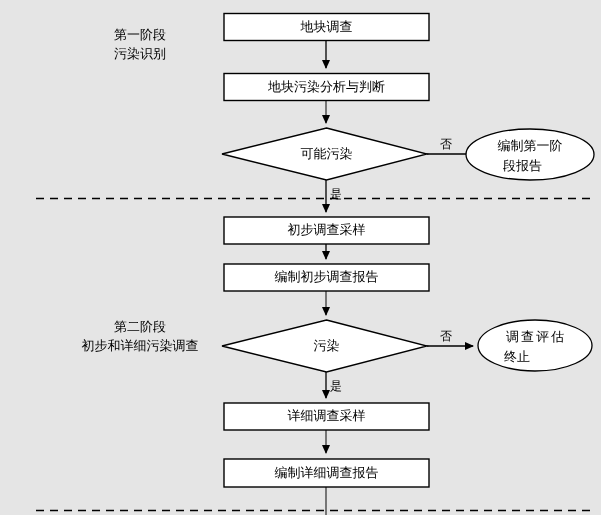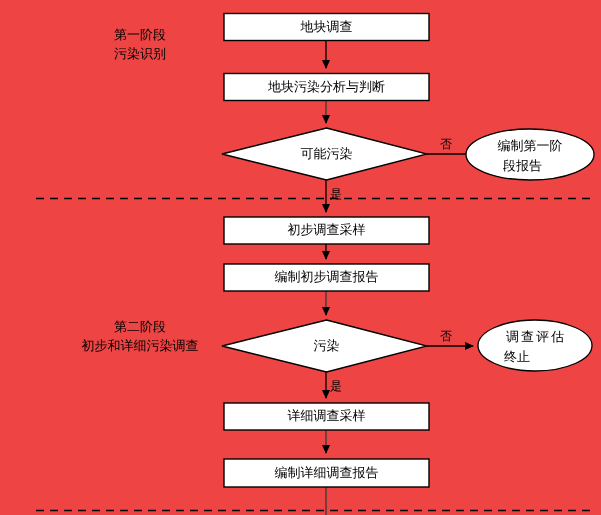--- a/index.html
+++ b/index.html
@@ -10,21 +10,21 @@
   body {
     width: 601px;
     height: 515px;
     font-family: "Liberation Sans", "DejaVu Sans", sans-serif;
     overflow: hidden;
   }
   #flowchart-root {
     position: relative;
     width: 601px;
     height: 515px;
-    background: #ef4444;
+    background: #e5e5e5;
   }
   svg#flow-svg {
     position: absolute;
     top: 0;
     left: 0;
     width: 601px;
     height: 515px;
   }
   .node-box {
     fill: #ffffff;

